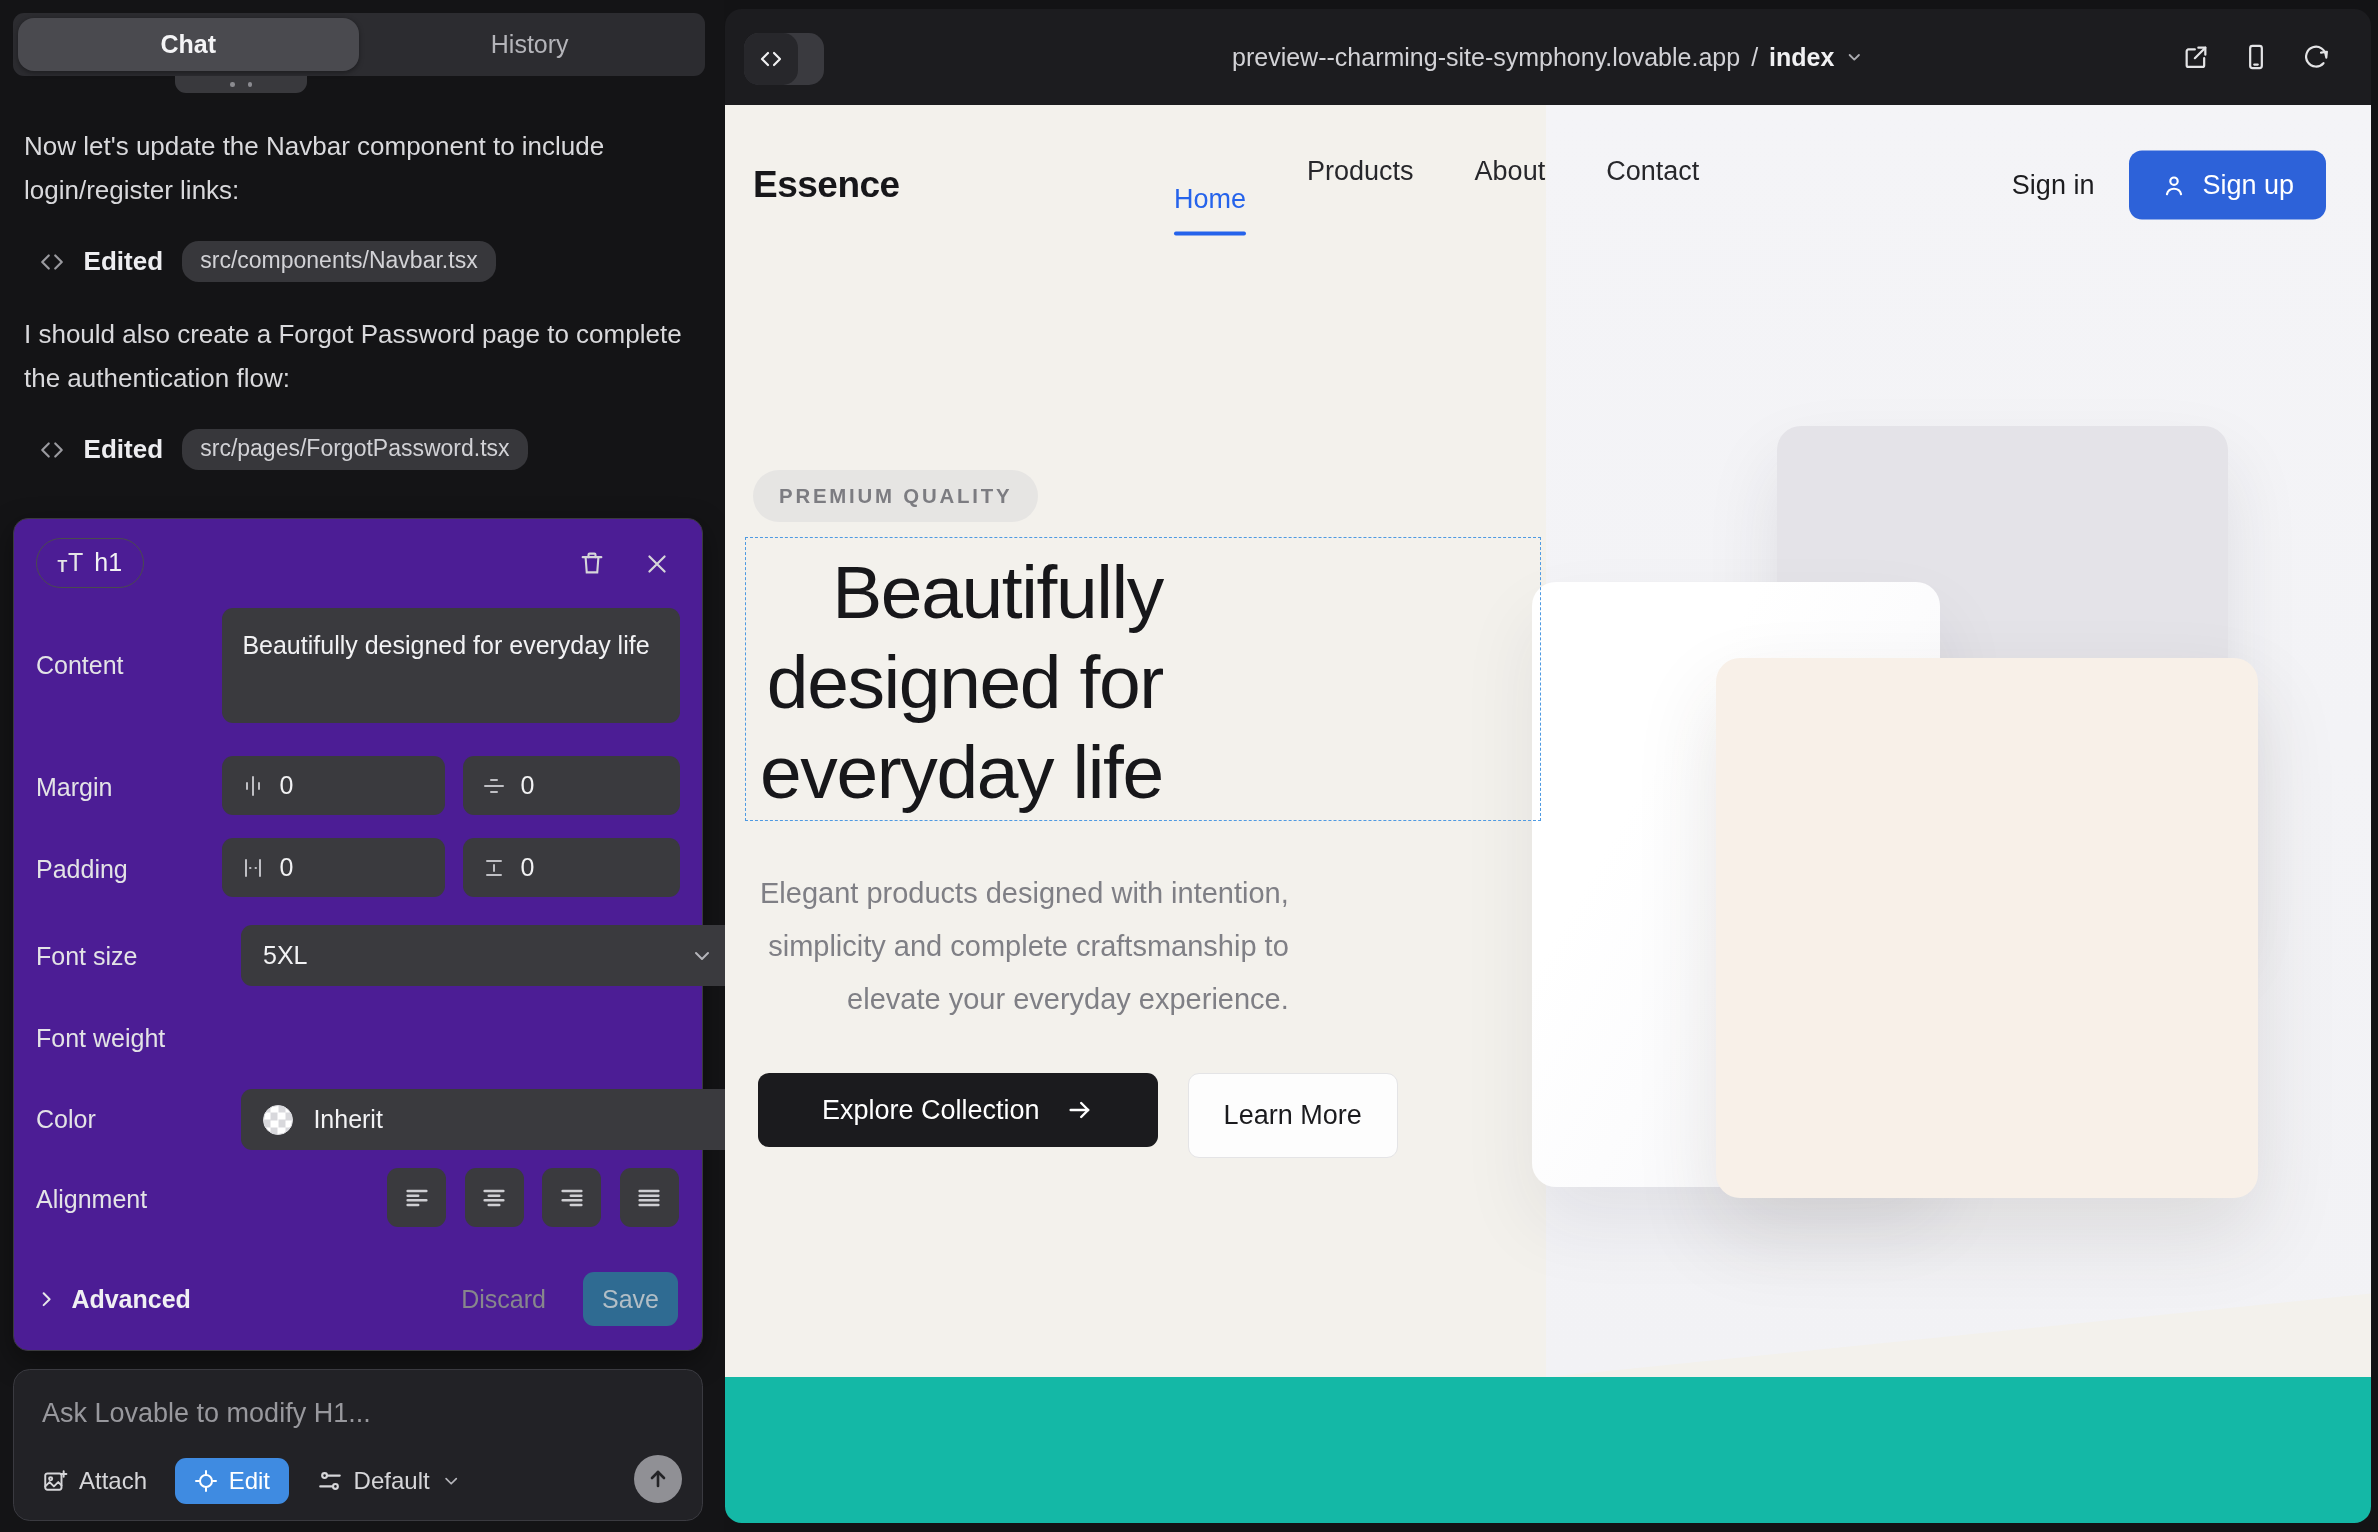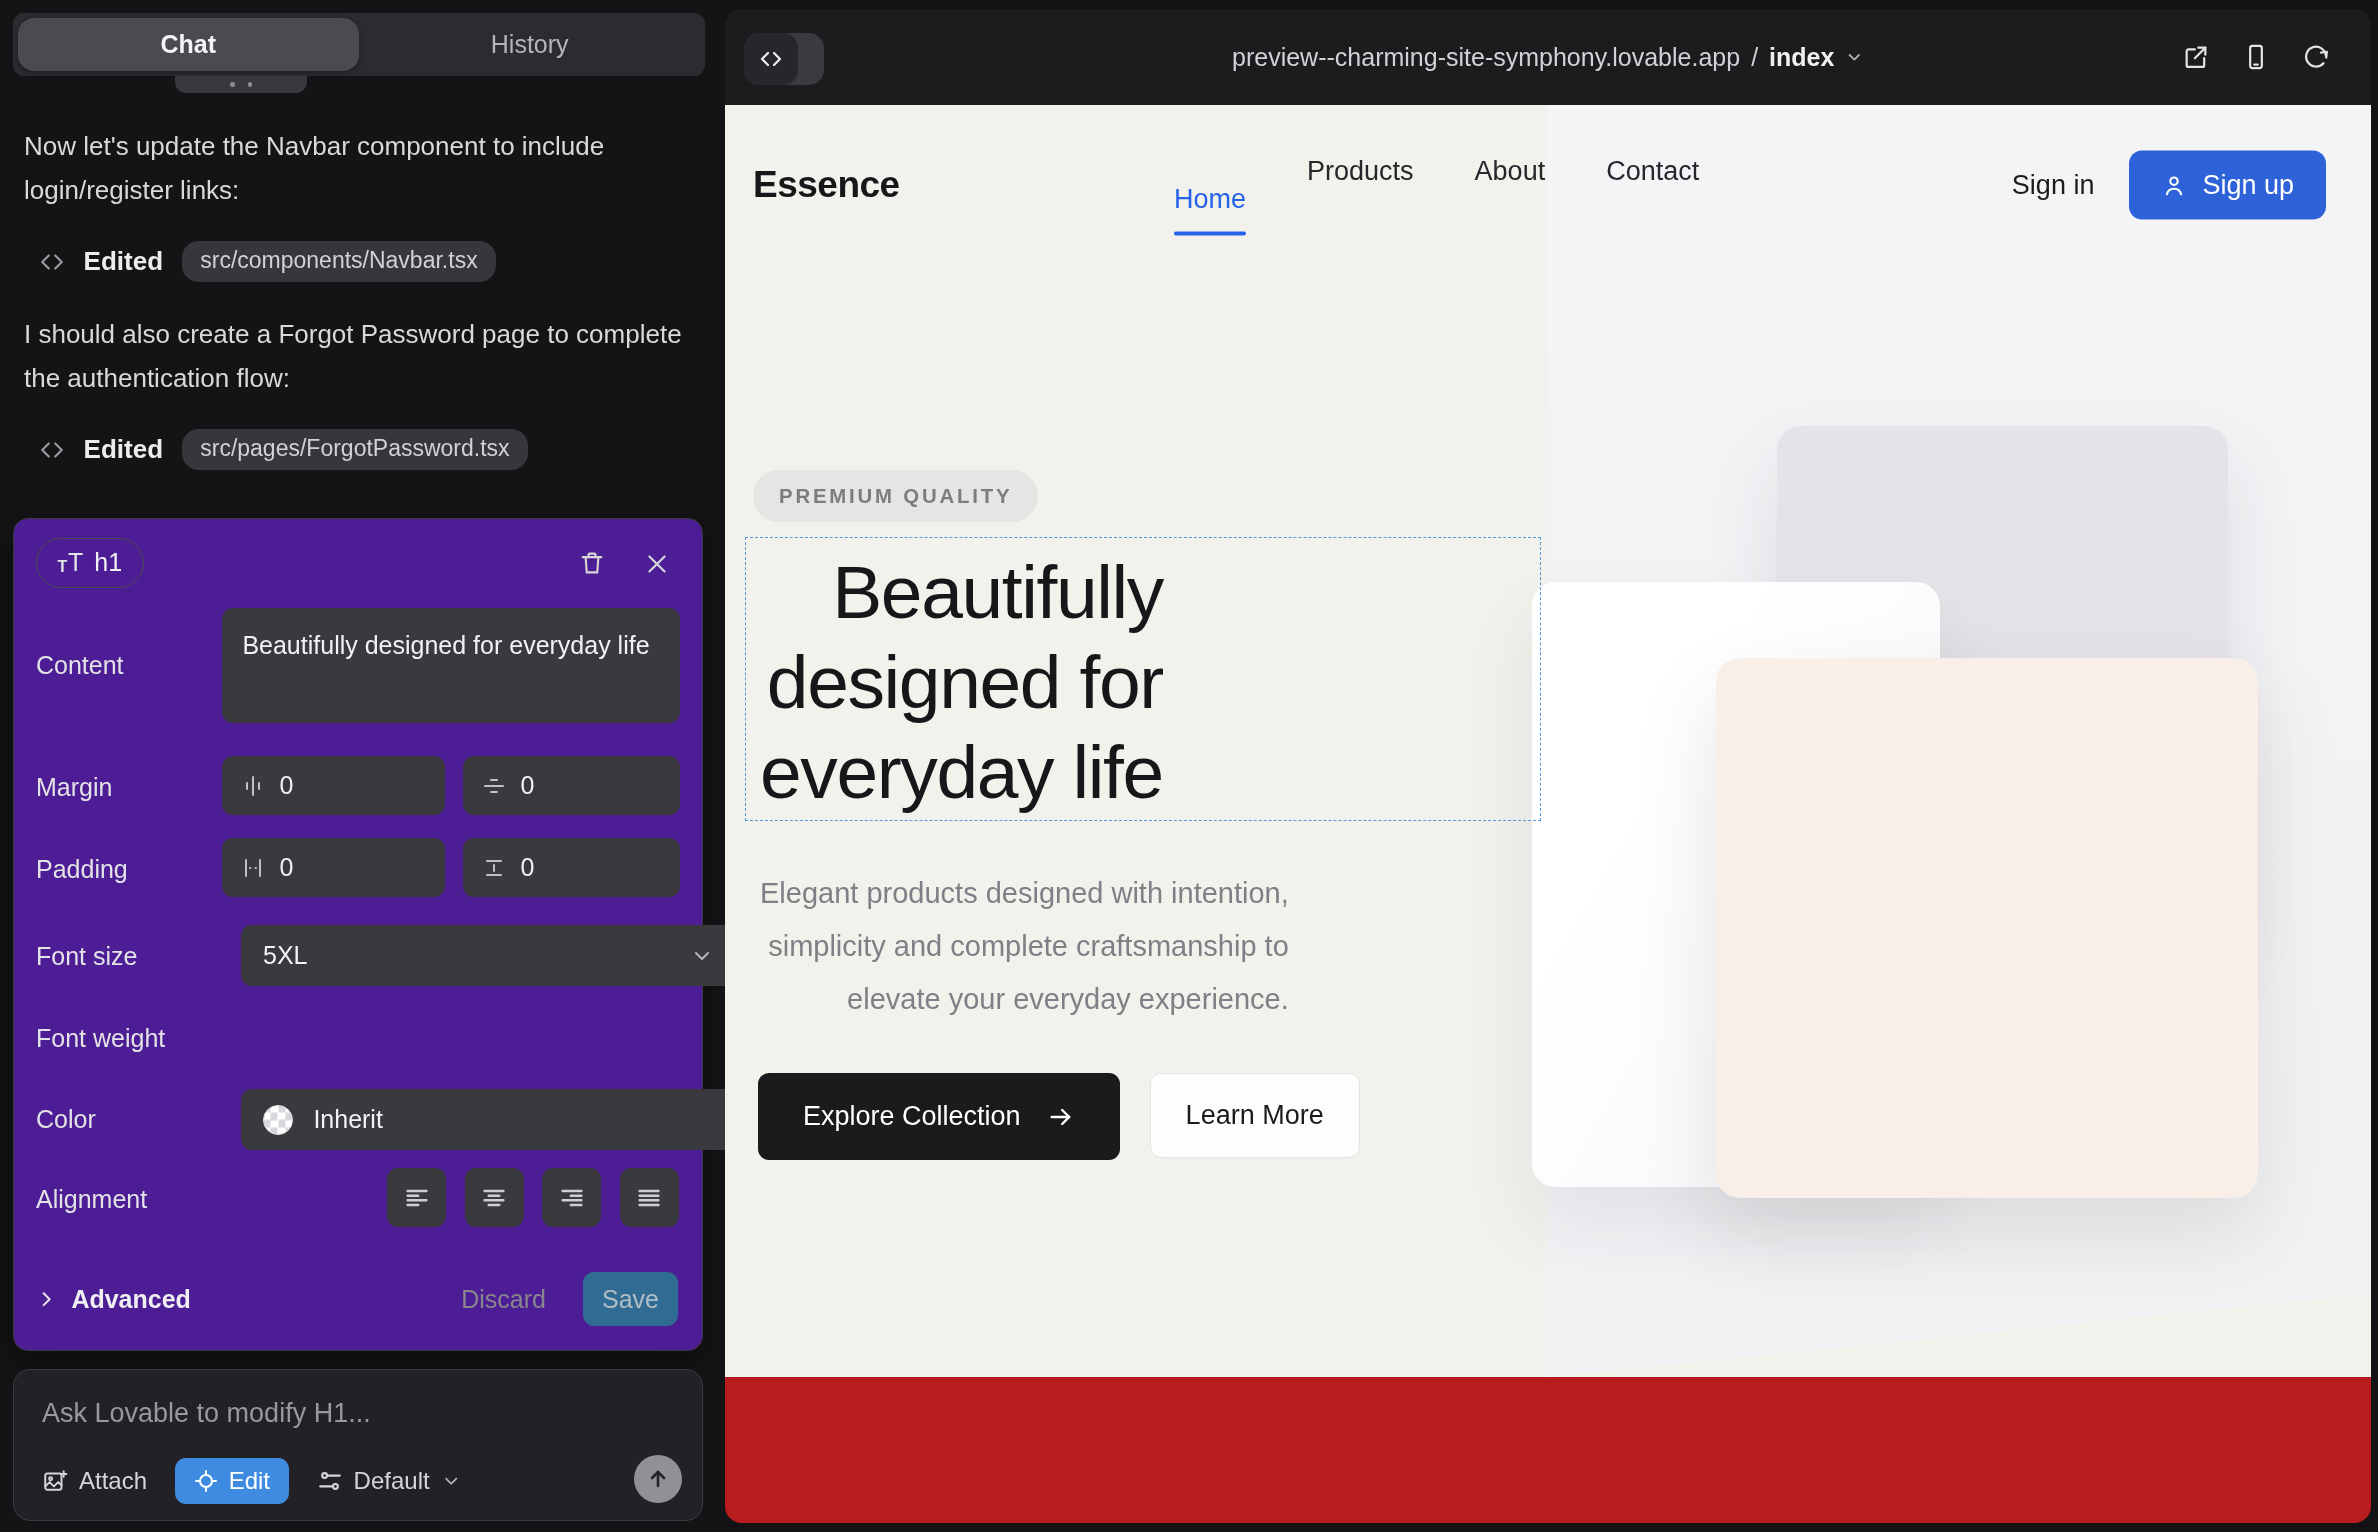--- a/index.html
+++ b/index.html
@@ -83,21 +83,21 @@
   .code-toggle .inner { position:absolute; left:0; top:0; width:54px; height:52px; background:#27272b;
                         border-radius:15px; display:flex; align-items:center; justify-content:center; }
   .url-bar { position:absolute; left:0; right:0; top:0; height:96px; display:flex; align-items:center;
              justify-content:center; gap:11px; cursor:pointer; }
   .url-host { font-size:25px; color:#d2d2d6; }
   .url-sep  { font-size:25px; color:#d2d2d6; }
   .url-page { font-size:25px; color:#f0f0f2; font-weight:600; }
   .top-icons { position:absolute; right:41px; top:0; height:96px; display:flex; align-items:center; gap:32px; }
 
   
-  .site { position:absolute; left:0; right:0; top:96px; bottom:0; background:#b91c1c; }
+  .site { position:absolute; left:0; right:0; top:96px; bottom:0; background:#14b8a6; }
   .hero { position:absolute; left:0; right:0; top:0; height:1272px; background:#f3f1ec; overflow:hidden; }
   .hero-right { position:absolute; left:821px; right:0; top:0; bottom:0;
                 background:linear-gradient(180deg,#f4f4f7 0%,#f2f2f5 100%); }
   .wedge { position:absolute; left:821px; right:0; bottom:0; height:93px; background:#f3f1ec;
            clip-path:polygon(0 100%, 100% 10%, 100% 100%); }
   .card { position:absolute; border-radius:24px; }
   .card-gray  { left:1052px; top:321px; width:451px; height:506px; background:#e4e3e8;
                 box-shadow:0 37px 74px rgba(40,40,60,.10); }
   .card-white { left:807px; top:477px; width:408px; height:605px;
                 background:linear-gradient(120deg,#ffffff 30%,#f6f6f9 100%);
@@ -120,21 +120,21 @@
 
   .badge { position:absolute; left:28px; top:365px; height:52px; padding:0 26px; background:#e6e5e3;
            border-radius:927px; display:flex; align-items:center; font-size:20.4px; font-weight:600;
            letter-spacing:2.8px; color:#7c7c81; }
   .selection-box { position:absolute; left:19.5px; top:432px; width:796px; height:284px;
                    border:1.9px dashed #4e9ae2; }
   .hero-h1 { position:absolute; left:35px; top:442px; font-size:75px; line-height:90px; font-weight:500;
              letter-spacing:-1.4px; color:#17171a; }
   .hero-p { position:absolute; left:35px; top:762px; font-size:29px; line-height:53px; color:#7f7f85; }
   .ctas { position:absolute; left:33px; top:968px; display:flex; gap:30px; }
-  .cta-primary { height:87px; padding:0 45px; background:#1b1b1e; color:#fff; font-size:27px; border:none;
+  .cta-primary { height:74px; padding:0 64px; background:#1b1b1e; color:#fff; font-size:27px; border:none;
                  border-radius:11px; display:flex; align-items:center; gap:26px; cursor:pointer; }
   .cta-secondary { height:85px; padding:0 35px; background:#fdfdfd; color:#1b1b1e; font-size:27px;
                    border:1.9px solid #e4e4e6; border-radius:11px; display:flex; align-items:center; cursor:pointer; }
 </style>
 </head>
 <body>
 
 <div class="left-panel">
 
   <div class="tabs">

